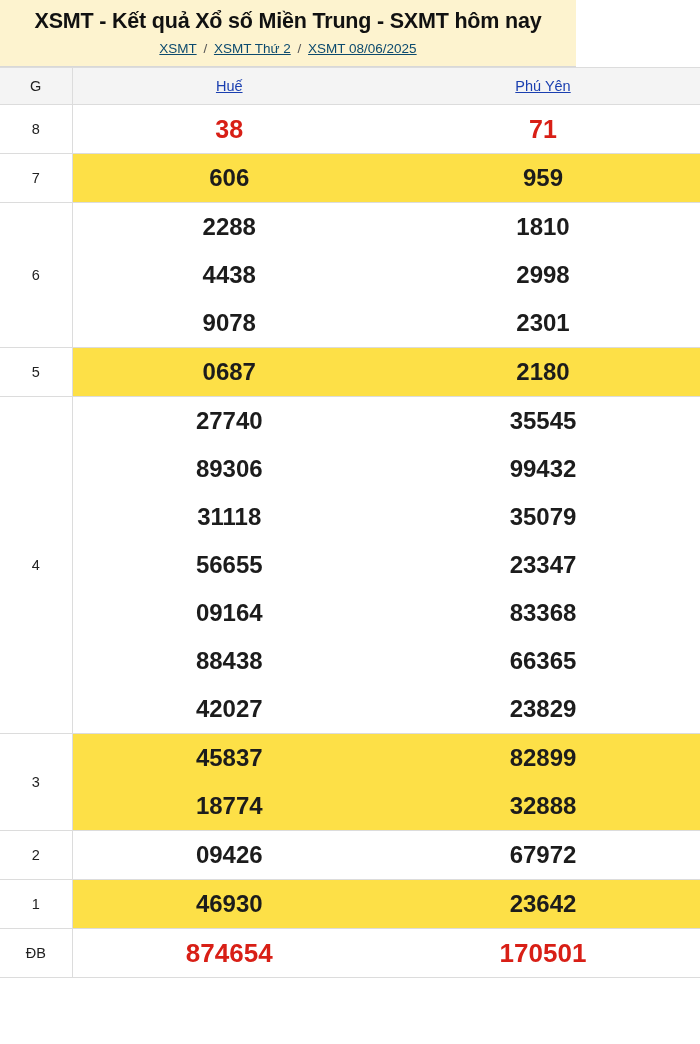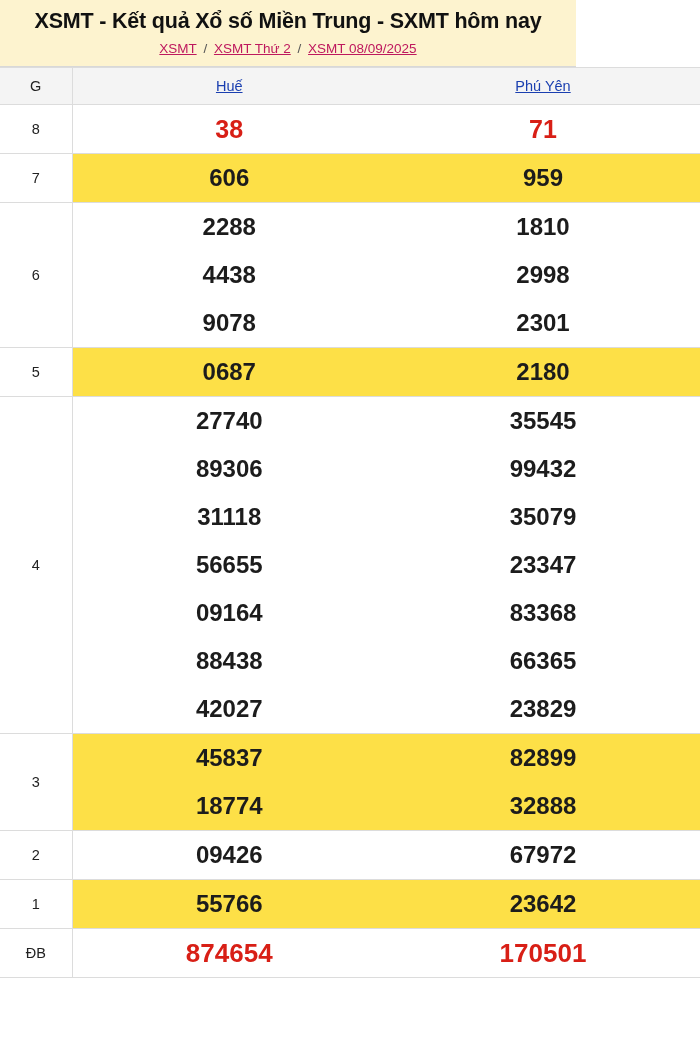--- a/index.html
+++ b/index.html
@@ -26,21 +26,21 @@
     color: #111111;
     letter-spacing: -0.2px;
     line-height: 1.25;
   }
   .breadcrumb {
     margin-top: 6px;
     font-size: 13.5px;
     color: #222222;
   }
   .breadcrumb a {
-    color: #be185d;
+    color: #0c4a6e;
     text-decoration: underline;
     cursor: pointer;
   }
   .breadcrumb .sep {
     color: #555555;
     padding: 0 3px;
   }
   table.results {
     width: 700px;
     border-collapse: collapse;
@@ -101,21 +101,21 @@
 
 <div class="page">
 
   <div class="header">
     <div class="header-title">XSMT - Kết quả Xổ số Miền Trung - SXMT hôm nay</div>
     <div class="breadcrumb">
       <a>XSMT</a>
       <span class="sep">/</span>
       <a>XSMT Thứ 2</a>
       <span class="sep">/</span>
-      <a>XSMT 08/09/2025</a>
+      <a>XSMT 08/06/2025</a>
     </div>
   </div>
 
   <table class="results">
     <colgroup>
       <col class="c-g">
         <col class="c-p">
         <col class="c-p">
     </colgroup>
     <thead>
@@ -207,21 +207,21 @@
           <td class="nums divider-cell">
             <div class="numline">09426</div>
           </td>
           <td class="nums">
             <div class="numline">67972</div>
           </td>
         </tr>
         <tr class="alt">
           <td class="gcol">1</td>
           <td class="nums divider-cell">
-            <div class="numline">55766</div>
+            <div class="numline">46930</div>
           </td>
           <td class="nums">
             <div class="numline">23642</div>
           </td>
         </tr>
         <tr class=" db">
           <td class="gcol">ĐB</td>
           <td class="nums divider-cell">
             <div class="numline red">874654</div>
           </td>

